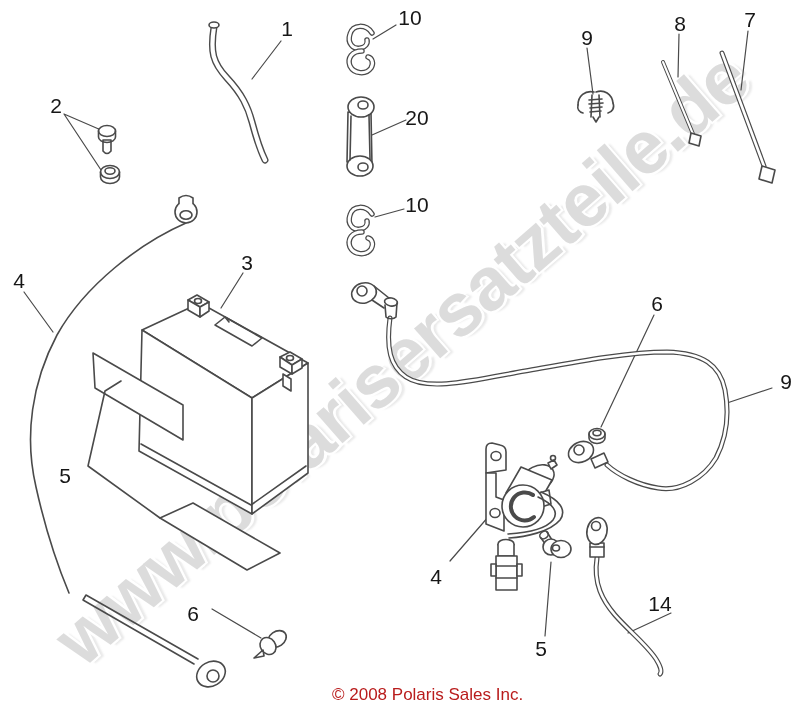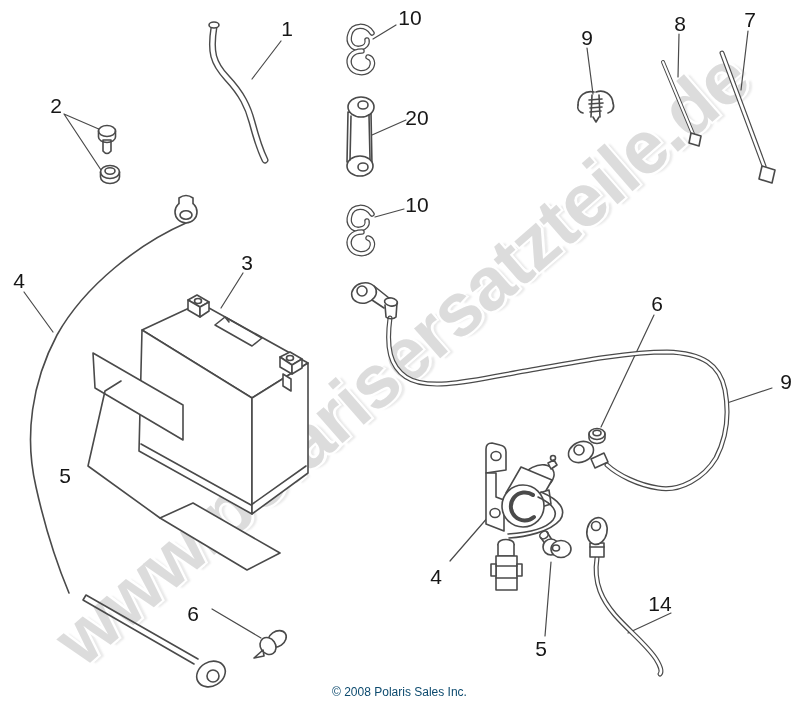--- a/index.html
+++ b/index.html
@@ -15,21 +15,21 @@
     text-shadow:2px 2px 0 #ffffff,-2px -2px 0 #ffffff,2px -2px 0 #ffffff,-2px 2px 0 #ffffff,4px 4px 2px rgba(120,120,120,.25);
     pointer-events:none;
   }
   #art{position:absolute;left:0;top:0;z-index:1;}
   .callout{
     position:absolute;z-index:3;transform:translate(-50%,-50%);
     font-size:21px;color:#161616;line-height:1;
   }
   #copyright{
     position:absolute;left:332px;top:685px;z-index:3;
-    font-size:12px;color:#0c4a6e;
+    font-size:17px;color:#b91c1c;
   }
   
   .f{fill:#ffffff;stroke:#4a4a4a;stroke-width:1.6;stroke-linejoin:round;}
   .l{fill:none;stroke:#4a4a4a;stroke-width:1.6;stroke-linejoin:round;stroke-linecap:round;}
   .lt{fill:none;stroke:#4a4a4a;stroke-width:1.2;stroke-linecap:round;}
   .co{fill:none;stroke:#4a4a4a;stroke-width:5;stroke-linecap:round;}
   .ci{fill:none;stroke:#ffffff;stroke-width:2.6;stroke-linecap:round;}
   .to{fill:none;stroke:#4a4a4a;stroke-width:7;stroke-linecap:round;}
   .ti{fill:none;stroke:#ffffff;stroke-width:4.2;stroke-linecap:round;}
   .zo{fill:none;stroke:#4a4a4a;stroke-width:4;stroke-linecap:round;}

